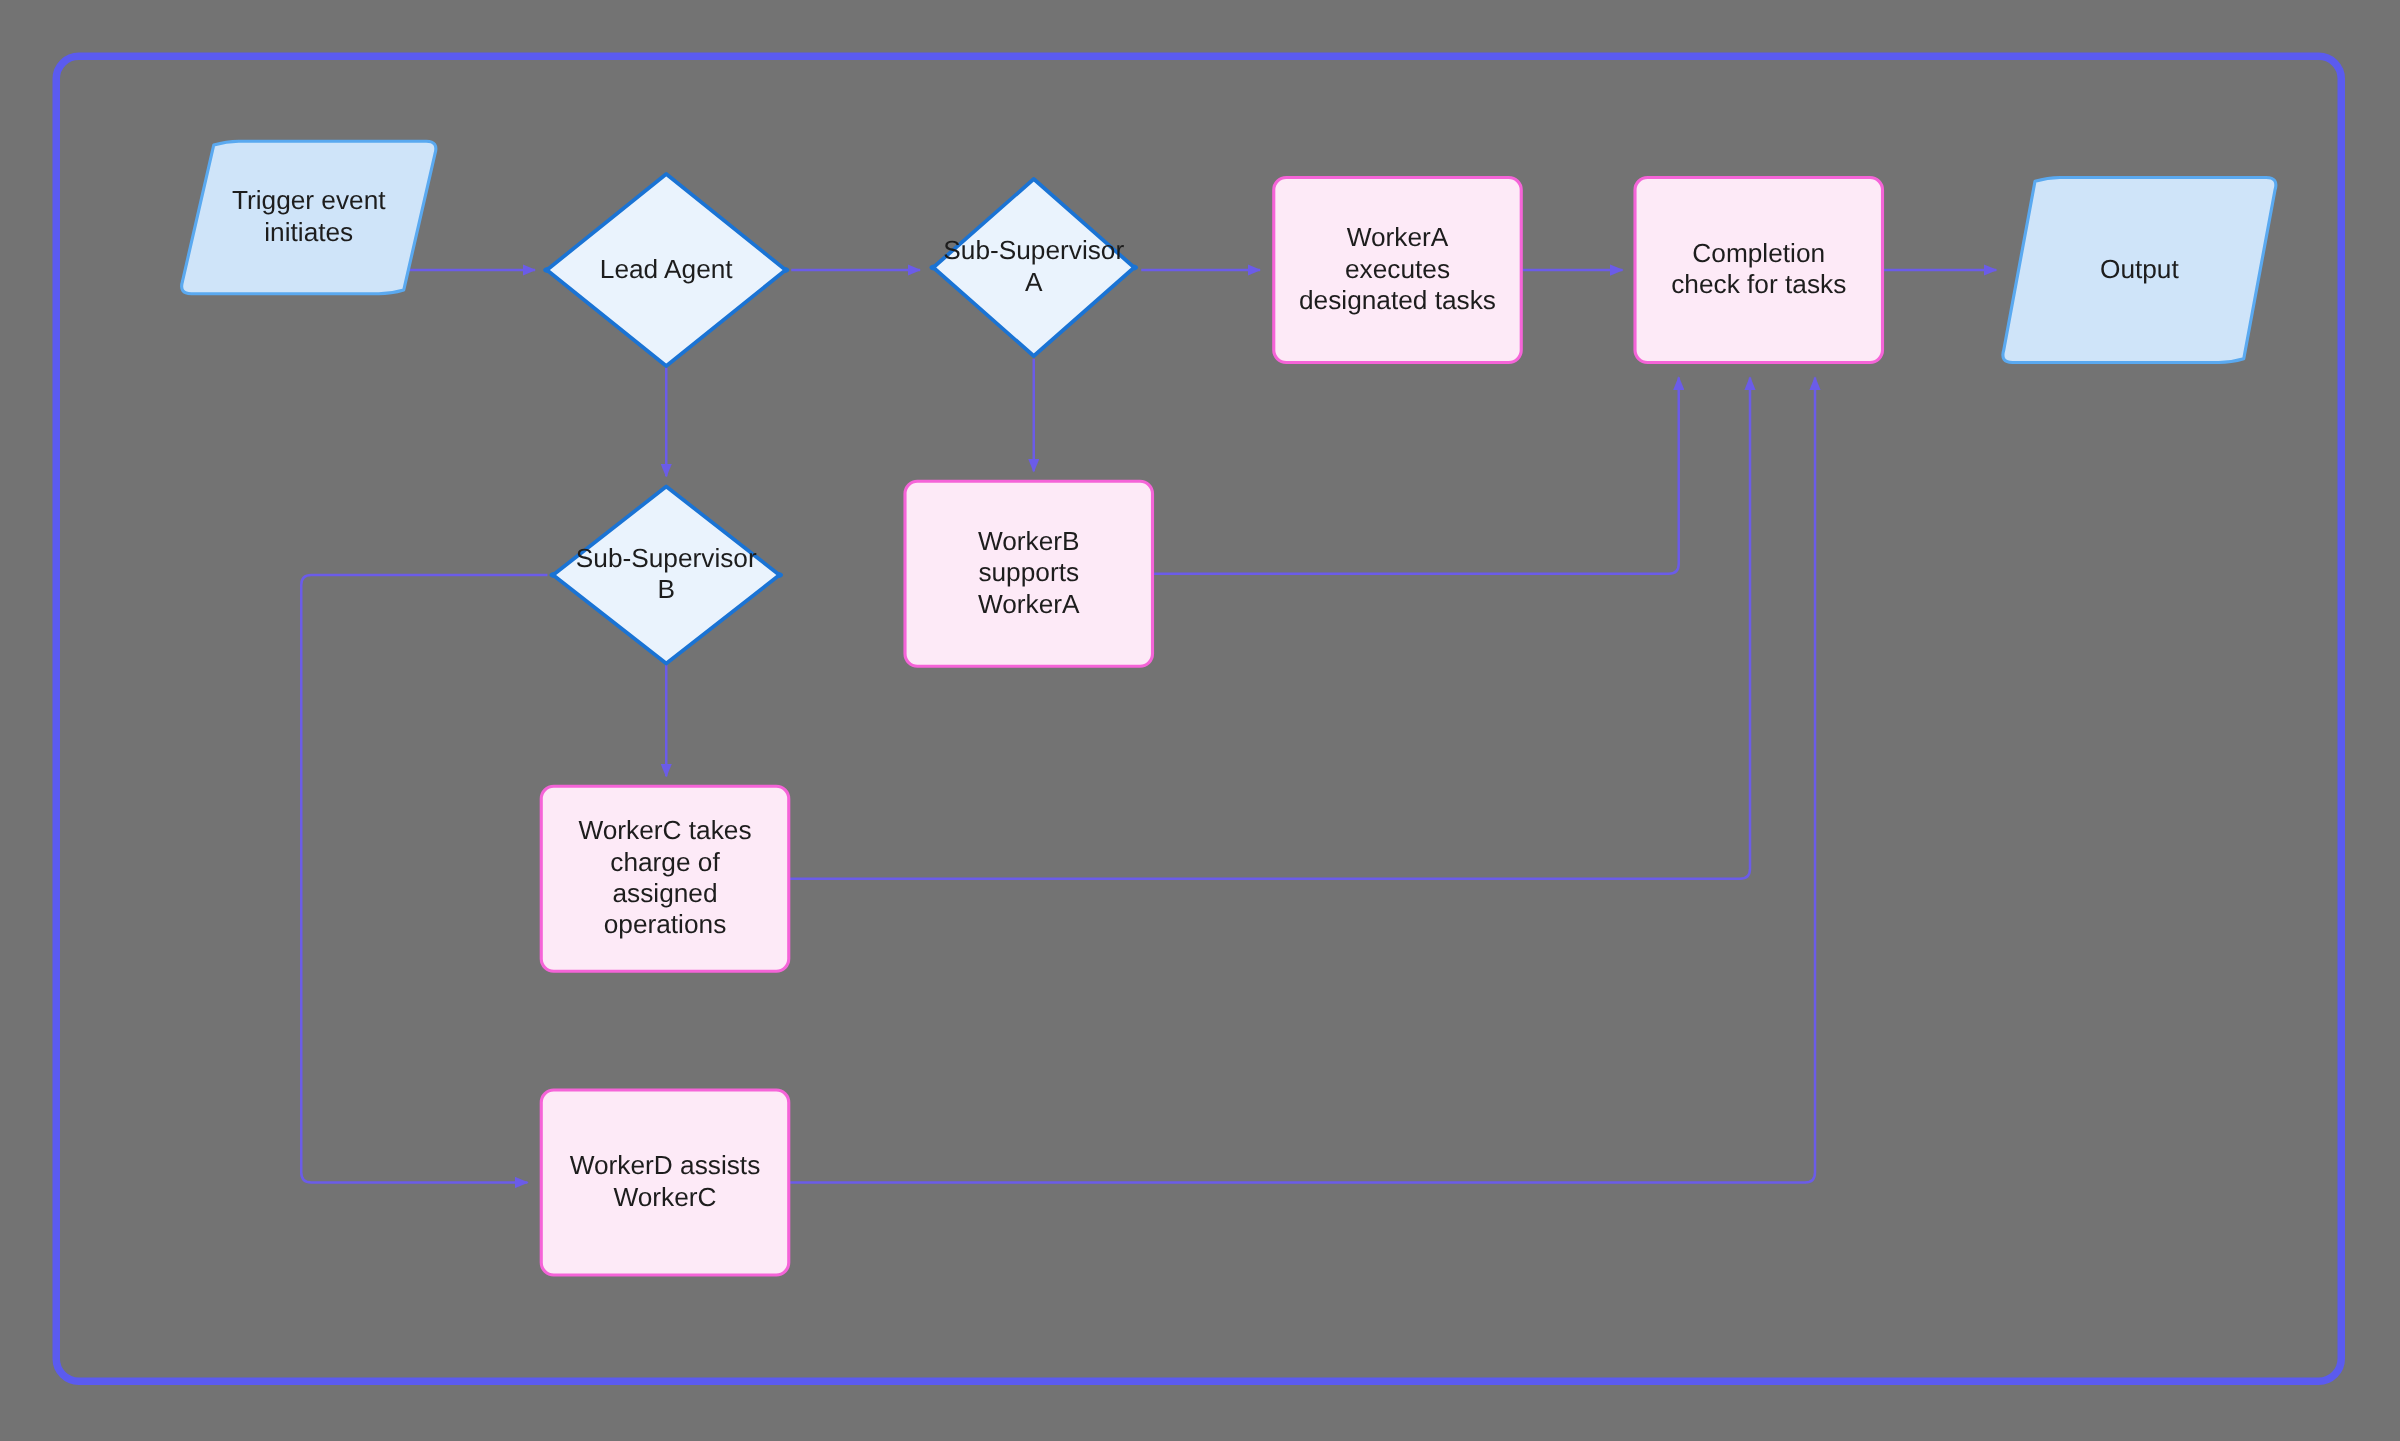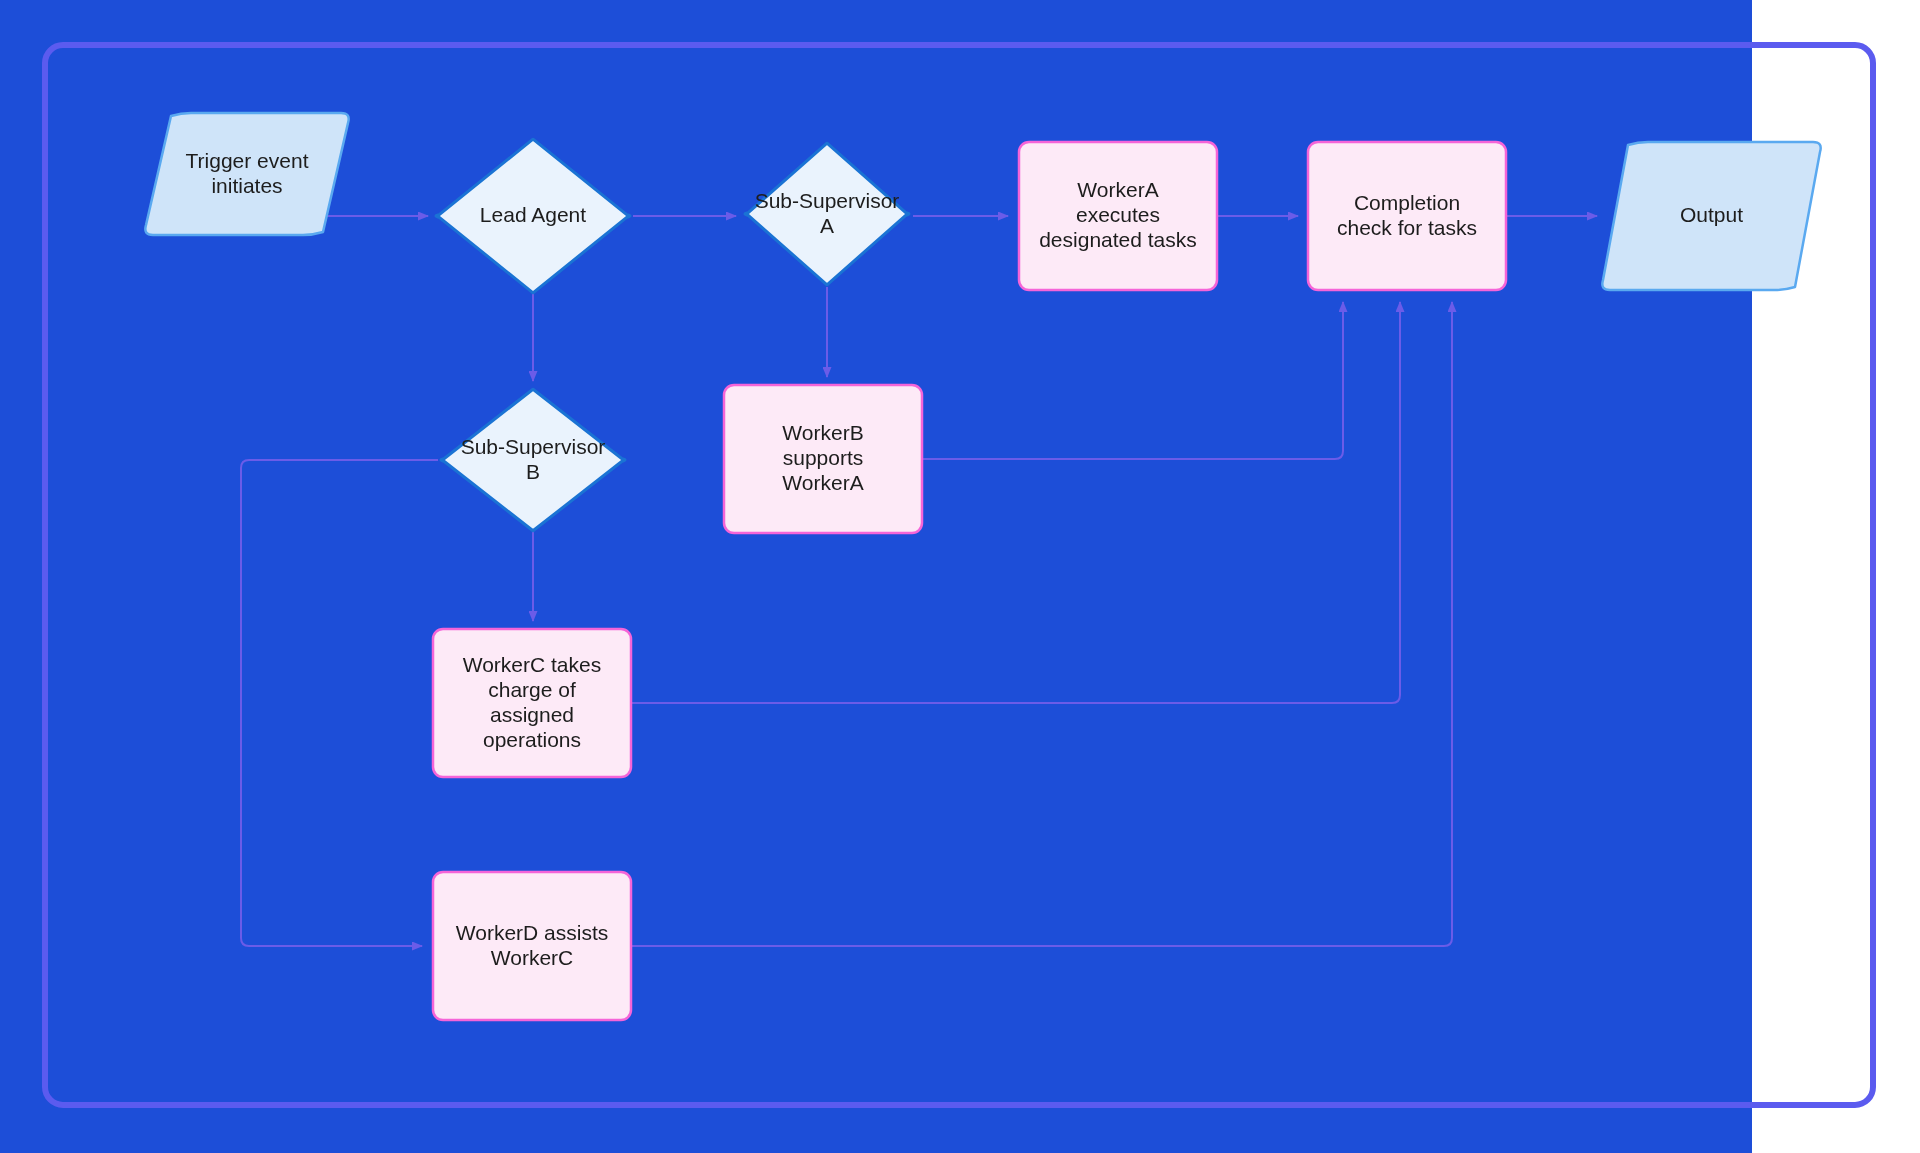--- a/index.html
+++ b/index.html
@@ -8,24 +8,23 @@
     background: #ffffff;
   }
   body {
     width: 1920px;
     height: 1153px;
     font-family: "Liberation Sans", sans-serif;
     overflow: hidden;
   }
   #canvas {
     position: relative;
-    width: 1740px;
+    width: 1920px;
     height: 1153px;
-    background: #1d4ed8;
-    padding-left: 12px;
+    background: #737373;
   }
   svg#diagram {
     position: absolute;
     left: 0;
     top: 0;
     width: 1920px;
     height: 1153px;
     display: block;
   }
   .node-label {

